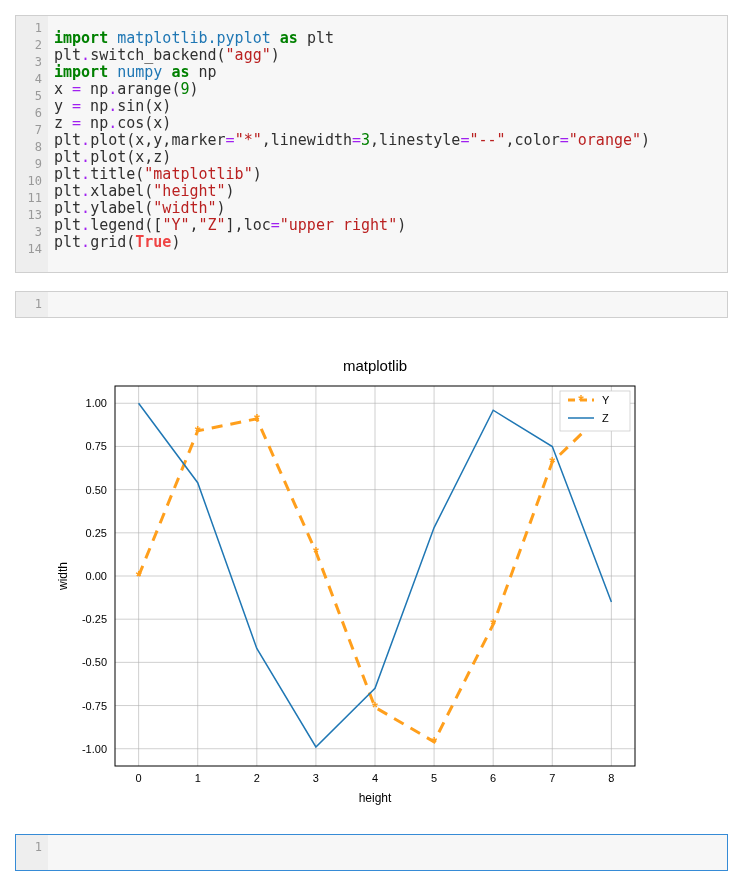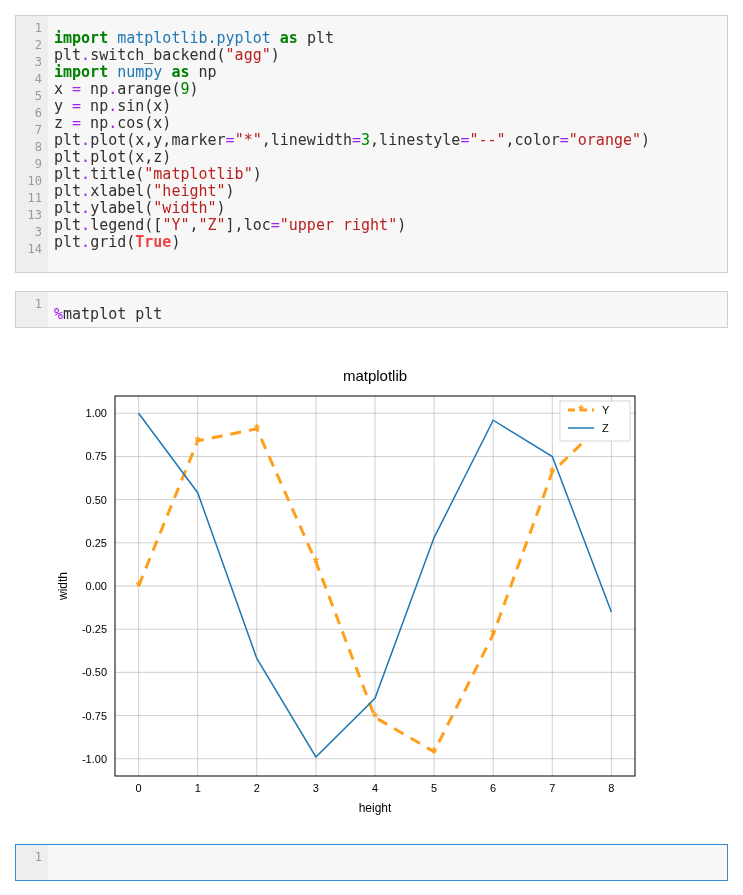--- a/index.html
+++ b/index.html
@@ -85,21 +85,20 @@
       <div class="ln">3</div>
       <div class="ln">14</div>
     </div>
   <div class="code"><div><span class="kw">import </span><span class="attr">matplotlib.pyplot</span><span class="kw"> as </span><span class="nm">plt</span></div><div><span class="nm">plt</span><span class="op">.</span><span class="nm">switch_backend</span><span class="nm">(</span><span class="str">"agg"</span><span class="nm">)</span></div><div><span class="kw">import </span><span class="attr">numpy</span><span class="kw"> as </span><span class="nm">np</span></div><div><span class="nm">x </span><span class="op">=</span><span class="nm"> np</span><span class="op">.</span><span class="nm">arange</span><span class="nm">(</span><span class="num">9</span><span class="nm">)</span></div><div><span class="nm">y </span><span class="op">=</span><span class="nm"> np</span><span class="op">.</span><span class="nm">sin</span><span class="nm">(x)</span></div><div><span class="nm">z </span><span class="op">=</span><span class="nm"> np</span><span class="op">.</span><span class="nm">cos</span><span class="nm">(x)</span></div><div><span class="nm">plt</span><span class="op">.</span><span class="nm">plot</span><span class="nm">(x,y,marker</span><span class="op">=</span><span class="str">"*"</span><span class="nm">,linewidth</span><span class="op">=</span><span class="num">3</span><span class="nm">,linestyle</span><span class="op">=</span><span class="str">"--"</span><span class="nm">,color</span><span class="op">=</span><span class="str">"orange"</span><span class="nm">)</span></div><div><span class="nm">plt</span><span class="op">.</span><span class="nm">plot</span><span class="nm">(x,z)</span></div><div><span class="nm">plt</span><span class="op">.</span><span class="nm">title</span><span class="nm">(</span><span class="str">"matplotlib"</span><span class="nm">)</span></div><div><span class="nm">plt</span><span class="op">.</span><span class="nm">xlabel</span><span class="nm">(</span><span class="str">"height"</span><span class="nm">)</span></div><div><span class="nm">plt</span><span class="op">.</span><span class="nm">ylabel</span><span class="nm">(</span><span class="str">"width"</span><span class="nm">)</span></div><div><span class="nm">plt</span><span class="op">.</span><span class="nm">legend</span><span class="nm">([</span><span class="str">"Y"</span><span class="nm">,</span><span class="str">"Z"</span><span class="nm">],loc</span><span class="op">=</span><span class="str">"upper right"</span><span class="nm">)</span></div><div><span class="nm">plt</span><span class="op">.</span><span class="nm">grid</span><span class="nm">(</span><span class="bool">True</span><span class="nm">)</span></div><div>&nbsp;</div></div>
 </div>
 
 <div class="cell" id="cell-1">
   <div class="gutter">
       <div class="ln">1</div>
     </div>
-  <div class="code"><div><span class="op">%</span><span class="nm">matplot plt</span></div></div>
 </div>
 
 <div class="output-area">
   <svg id="chart" width="640" height="480" viewBox="0 0 640 480">
       <line x1="103.63636363636364" y1="50" x2="103.63636363636364" y2="430" class="gridline"></line>
       <text x="103.63636363636364" y="446" class="tick-label" text-anchor="middle">0</text>
       <line x1="162.7272727272727" y1="50" x2="162.7272727272727" y2="430" class="gridline"></line>
       <text x="162.7272727272727" y="446" class="tick-label" text-anchor="middle">1</text>
       <line x1="221.8181818181818" y1="50" x2="221.8181818181818" y2="430" class="gridline"></line>
       <text x="221.8181818181818" y="446" class="tick-label" text-anchor="middle">2</text>

